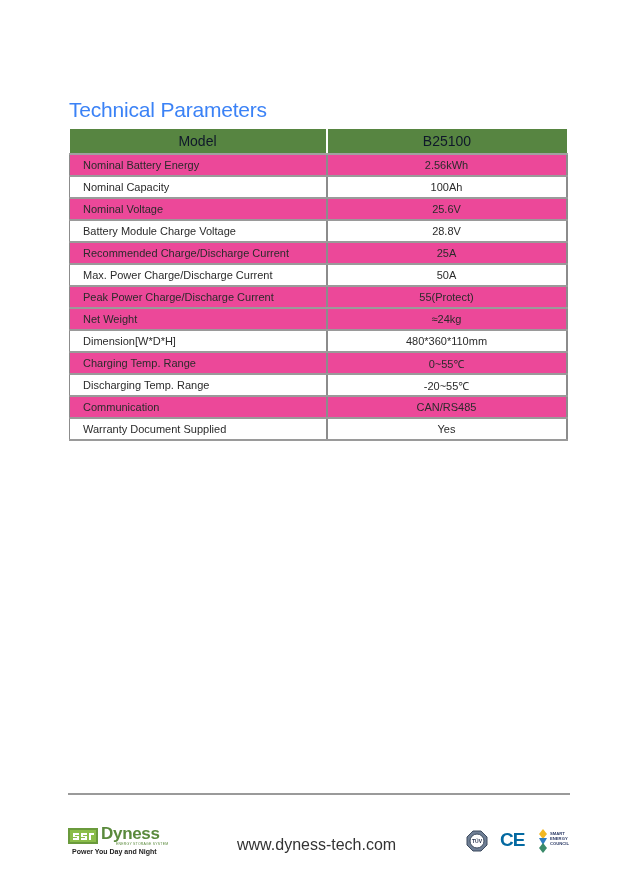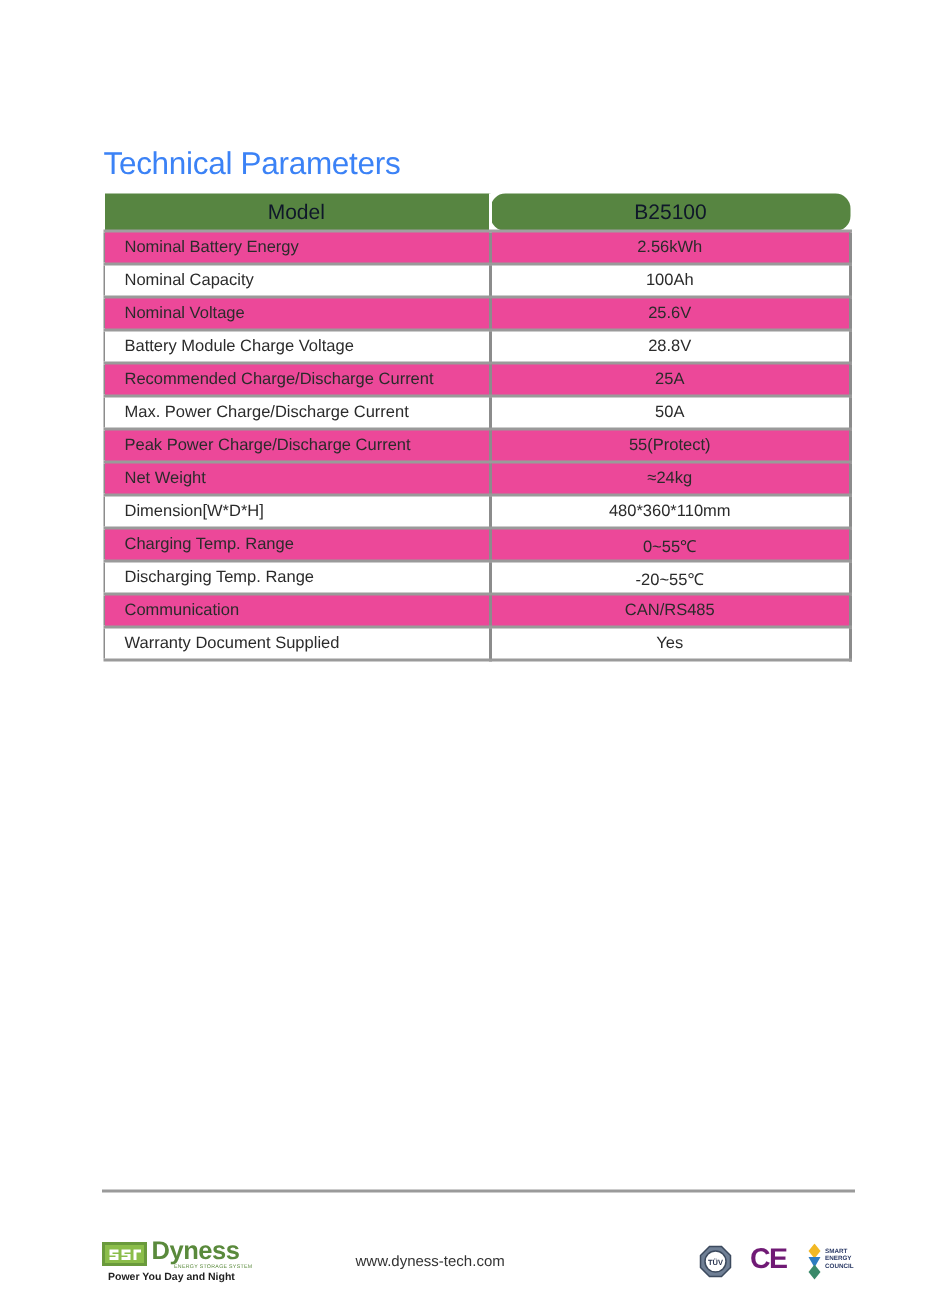--- a/index.html
+++ b/index.html
@@ -13,21 +13,21 @@
   }
   .spec-table {
     position: absolute; left: 69px; top: 129px; width: 497px;
     border-collapse: collapse; table-layout: fixed;
   }
   .spec-table th {
     background: #578541; color: #0f172a; font-weight: normal; font-size: 14px;
     height: 24px; padding: 0; text-align: center; border-right: 2px solid #ffffff;
     border-bottom: 2px solid #a0a0a0;
   }
-  .spec-table th:last-child { border-right: none; border-radius: 10px; }
+  .spec-table th:last-child { border-right: none; }
   .spec-table td {
     height: 20px; padding: 0; font-size: 11px; border: 1px solid #8c8c8c;
     border-width: 1px 2px 1px 1px; border-color: #8c8c8c;
   }
   .spec-table td.param { padding-left: 13px; text-align: left; border-left: 1px solid #8c8c8c; }
   .spec-table td.value { text-align: center; }
   .spec-table tr.alt td { background: #ec4899; }
   .spec-table tr.row td { border-bottom: 2px solid #9a9a9a; }
   .col-param { width: 257px; }
   .col-value { width: 240px; }
@@ -40,25 +40,25 @@
   .logo-name {
     position: absolute; left: 33px; top: -2px; font-size: 17px; color: #5a8a3c; font-weight: bold; letter-spacing: -0.3px;
   }
   .logo-sub {
     position: absolute; left: 48px; top: 16px; font-size: 3.5px; color: #5a8a3c; letter-spacing: 0.2px;
   }
   .logo-tagline {
     position: absolute; left: 4px; top: 22px; font-size: 7px; font-weight: bold; color: #222; white-space: nowrap;
   }
   .website {
-    position: absolute; left: 237px; top: 836px; font-size: 10px; color: #333;
+    position: absolute; left: 237px; top: 836px; font-size: 16px; color: #333;
   }
   .cert { position: absolute; }
   .cert-tuv { left: 466px; top: 830px; width: 22px; height: 22px; }
-  .cert-ce { left: 500px; top: 829px; font-size: 19px; font-weight: bold; color: #701a75; letter-spacing: -1px; text-align: center; }
+  .cert-ce { left: 500px; top: 829px; font-size: 19px; font-weight: bold; color: #0369a1; letter-spacing: -1px; text-align: center; }
   .cert-sec { left: 537px; top: 829px; width: 36px; height: 26px; }
   .sec-text {
     position: absolute; left: 13px; top: 2px; font-size: 4.2px; line-height: 5px; font-weight: bold; color: #2b3a66;
   }
 </style>
 </head>
 <body>
 
 <h1 class="page-title">Technical Parameters</h1>
 

